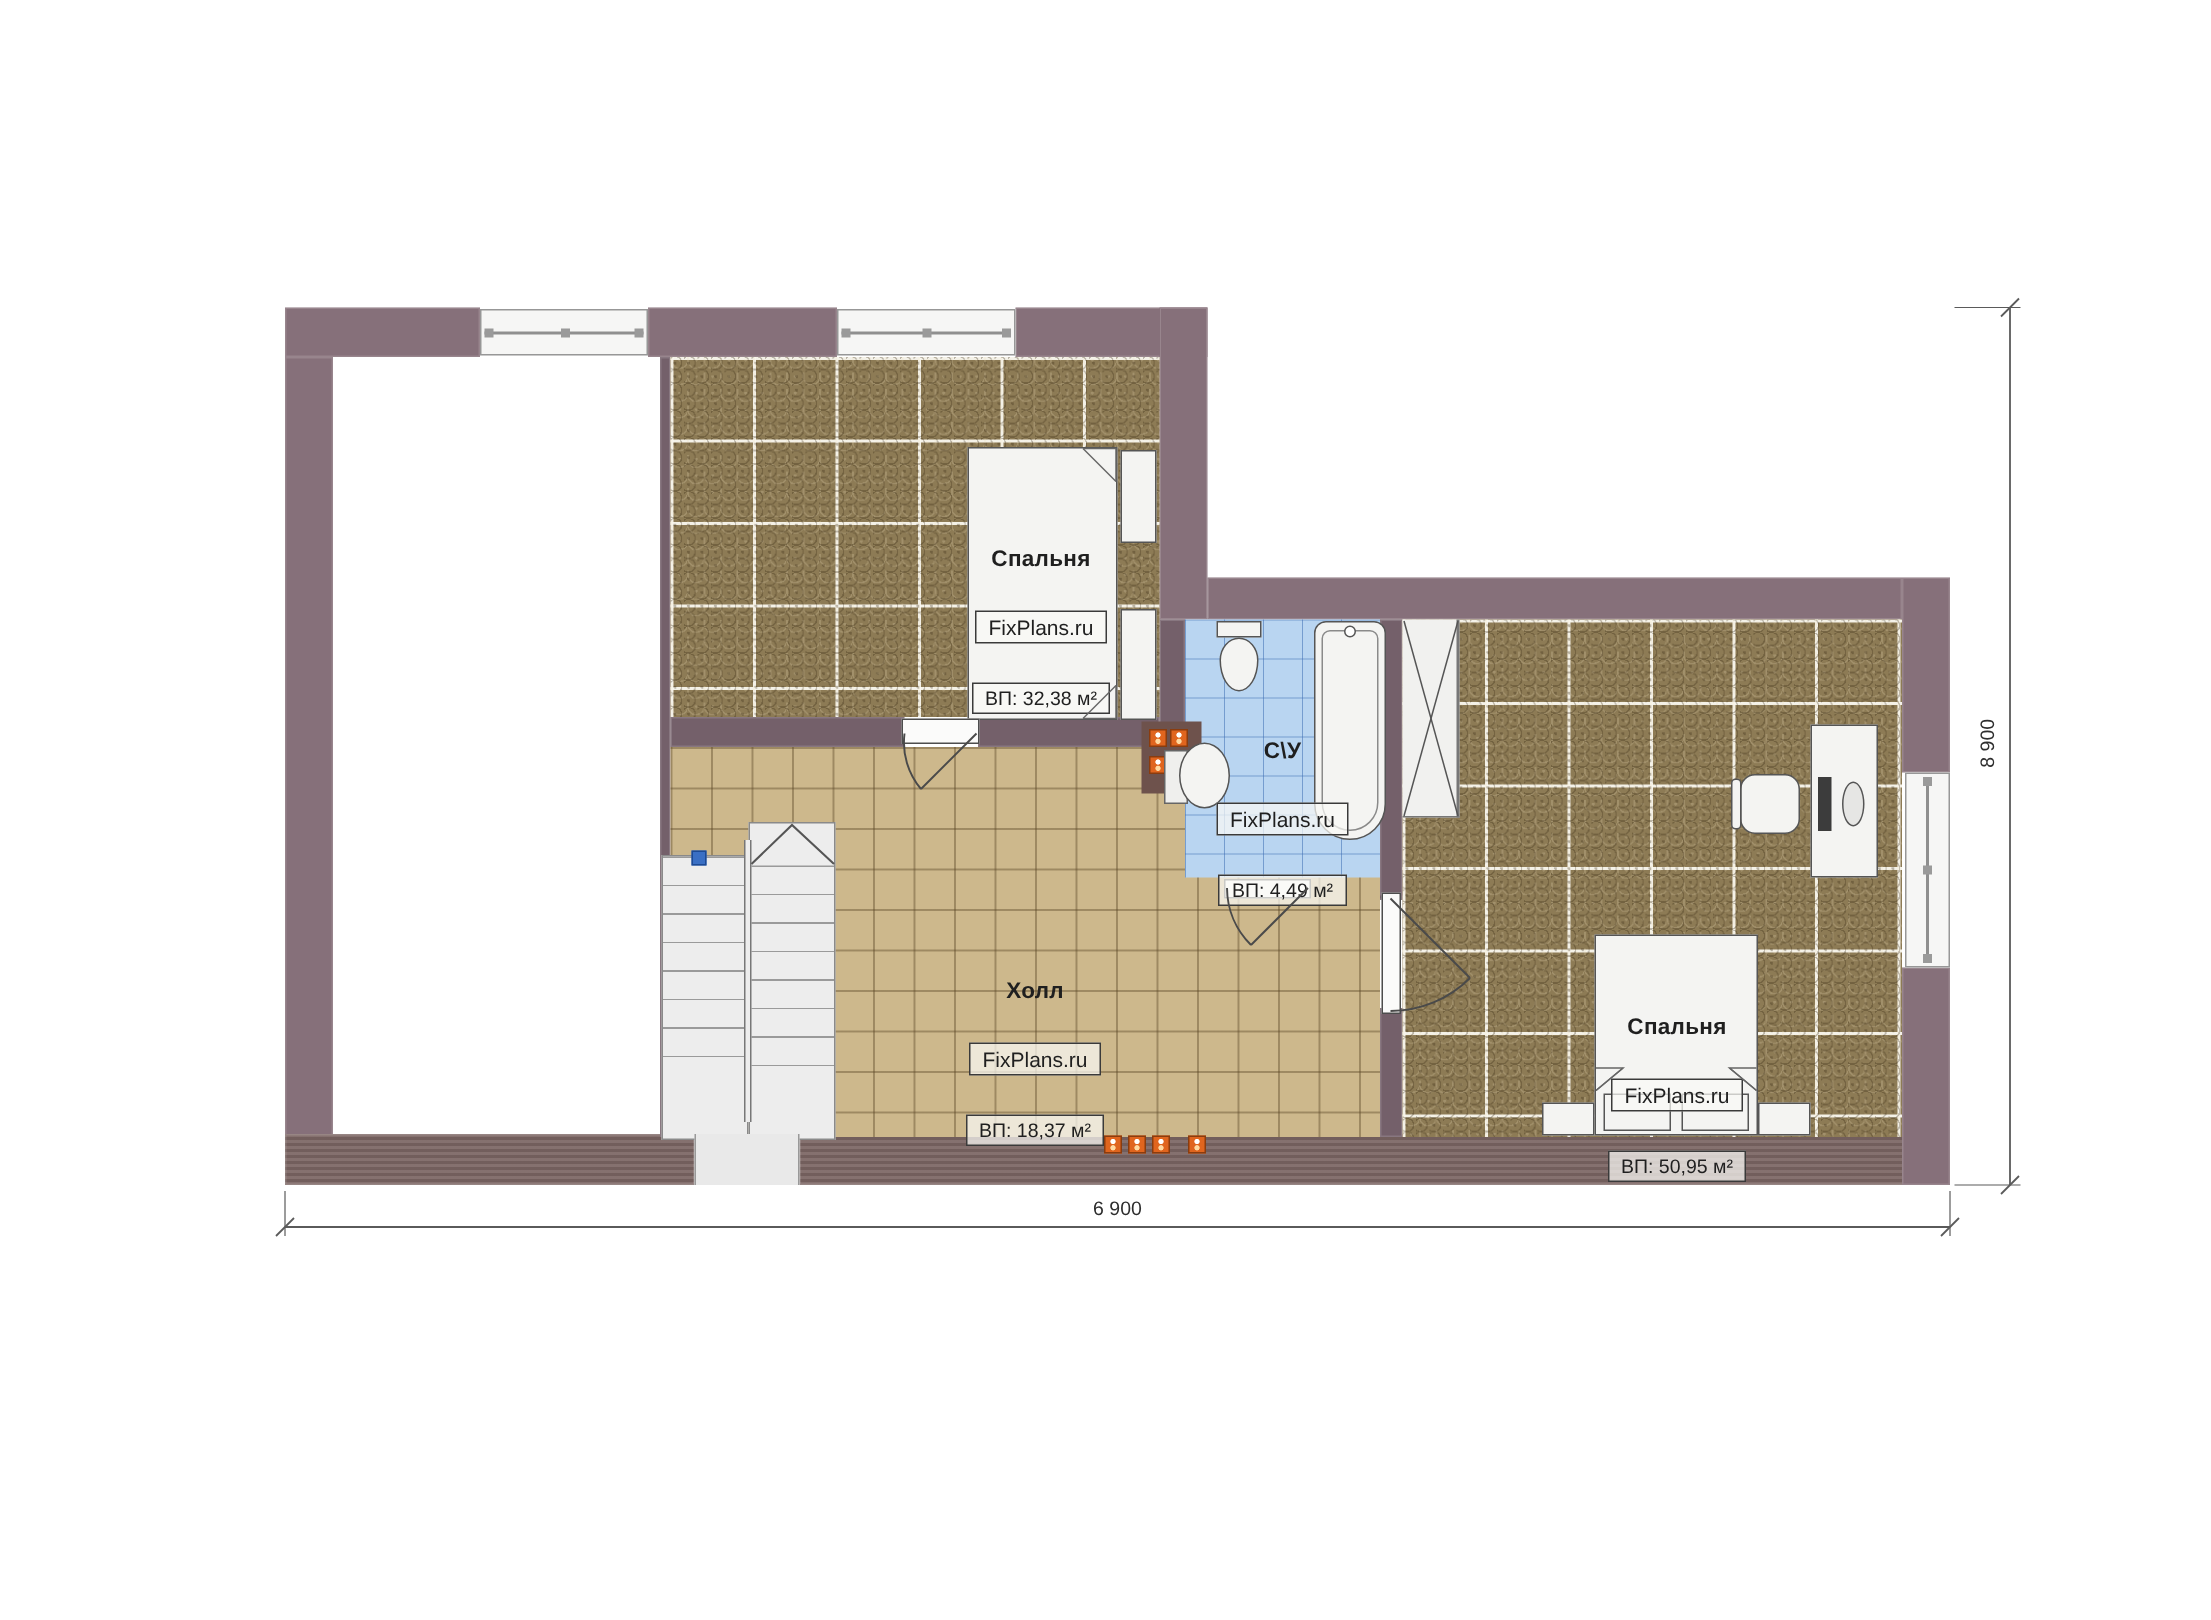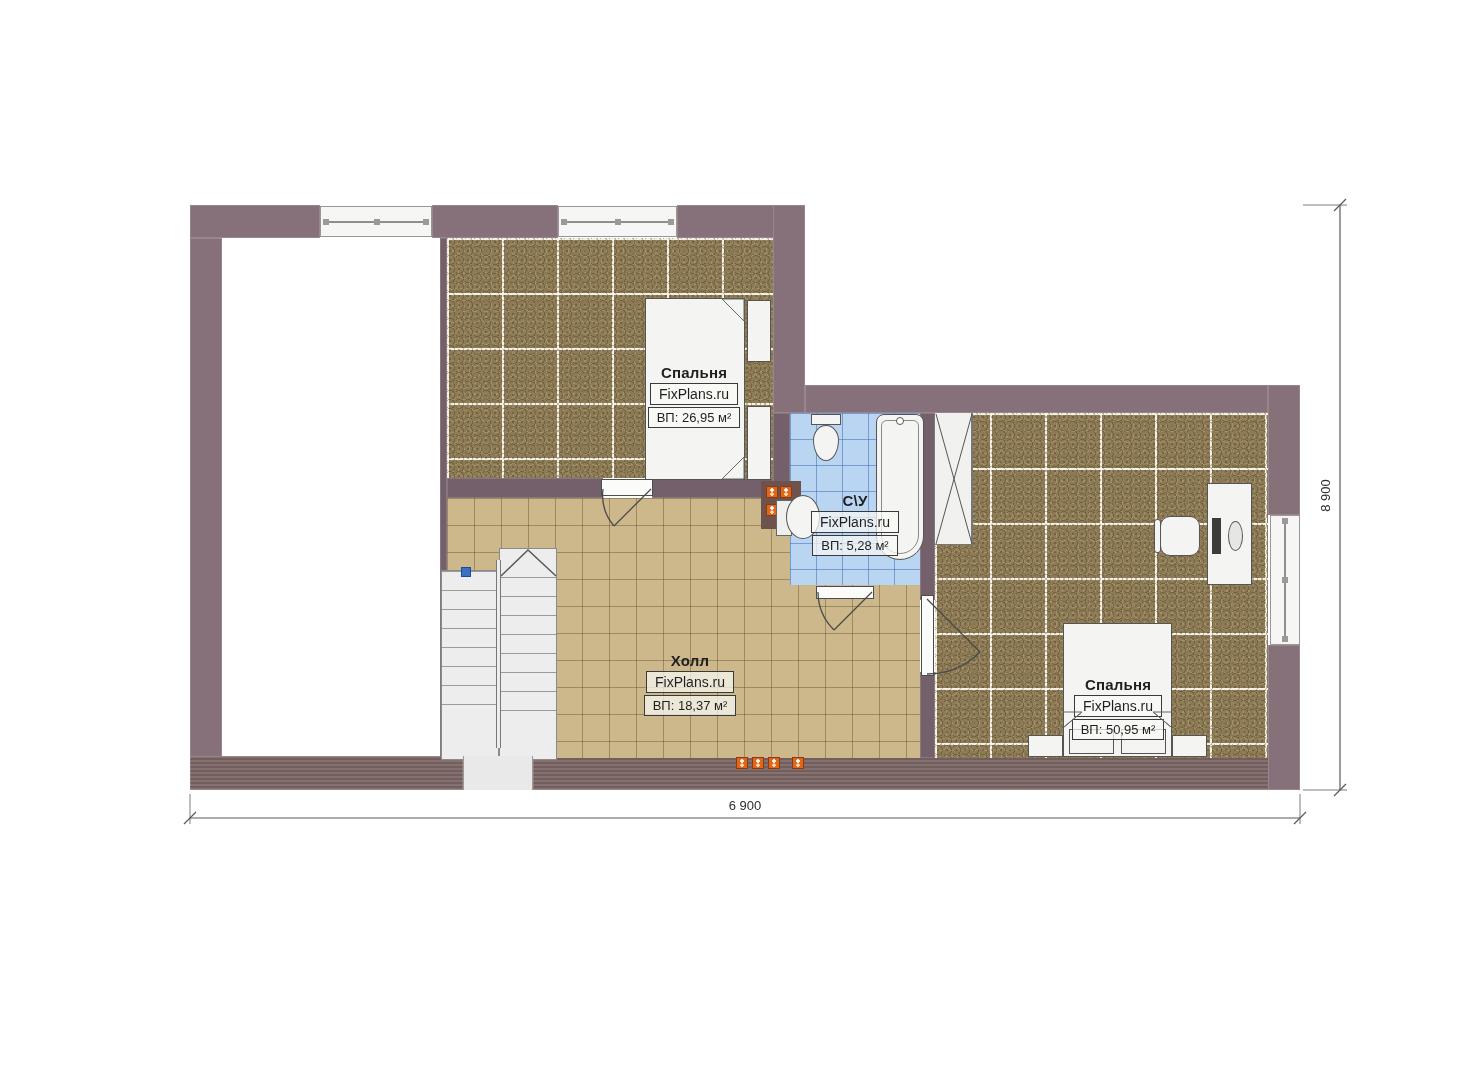--- a/index.html
+++ b/index.html
@@ -43,21 +43,21 @@
   .win .line-v{position:absolute;top:2px;bottom:2px;left:50%;width:2px;margin-left:-1px;background:#8f8f8f;}
   .tick{position:absolute;width:6px;height:6px;background:#9a9a9a;}
   .door-leaf{position:absolute;background:#fbfbfa;border:1px solid #4d4d4d;box-sizing:border-box;}
   
   .outlet{position:absolute;width:12px;height:12px;background:#e0651e;border:1px solid #8a3c0e;box-sizing:border-box;
     background-image:radial-gradient(circle at 50% 30%, #ffffff 1.5px, transparent 2px),
                      radial-gradient(circle at 50% 72%, #ffd9a0 1.5px, transparent 2px);}
   
   .room-label{position:absolute;display:flex;flex-direction:column;align-items:center;gap:2px;z-index:40;color:#1f1f1f;}
   .room-name{font-weight:bold;font-size:15px;letter-spacing:.2px;margin-top:44px;}
-  .lbl-box{border:1px solid #3a3a3a;background:rgba(250,249,245,0.72);padding:2px 8px;font-size:14px;white-space:nowrap;}
+  .lbl-box{border:1px solid #3a3a3a;background:rgba(250,249,245,0.72);padding:2px 8px;font-size:14px;white-space:nowrap;margin-top:24px;}
   .lbl-box.area{font-size:13px;}
   .dim-label{position:absolute;font-size:13px;color:#2e2e2e;text-align:center;z-index:50;}
   svg.overlay{position:absolute;left:0;top:0;z-index:45;pointer-events:none;}
   .marker-blue{position:absolute;width:10px;height:10px;background:#3a6fc4;border:1px solid #1d4a94;box-sizing:border-box;z-index:30;}
   .onwall{z-index:20;}
   .z10{z-index:10;} .z15{z-index:15;}
 </style>
 </head>
 <body>
 
@@ -154,26 +154,26 @@
   <div class="furn ell onwall" style="left:786px;top:495px;width:34px;height:44px;"></div>
 
   <div class="outlet onwall" style="left:736px;top:757px;"></div>
   <div class="outlet onwall" style="left:752px;top:757px;"></div>
   <div class="outlet onwall" style="left:768px;top:757px;"></div>
   <div class="outlet onwall" style="left:792px;top:757px;"></div>
 
   <div class="room-label" style="left:638px;top:320px;width:112px;">
     <div class="room-name">Спальня</div>
     <div class="lbl-box">FixPlans.ru</div>
-    <div class="lbl-box area">ВП: 26,95 м²</div>
+    <div class="lbl-box area">ВП: 32,38 м²</div>
   </div>
   <div class="room-label" style="left:800px;top:448px;width:110px;">
     <div class="room-name">С\У</div>
     <div class="lbl-box">FixPlans.ru</div>
-    <div class="lbl-box area">ВП: 5,28 м²</div>
+    <div class="lbl-box area">ВП: 4,49 м²</div>
   </div>
   <div class="room-label" style="left:630px;top:608px;width:120px;">
     <div class="room-name">Холл</div>
     <div class="lbl-box">FixPlans.ru</div>
     <div class="lbl-box area">ВП: 18,37 м²</div>
   </div>
   <div class="room-label" style="left:1066px;top:632px;width:104px;">
     <div class="room-name">Спальня</div>
     <div class="lbl-box">FixPlans.ru</div>
     <div class="lbl-box area">ВП: 50,95 м²</div>

